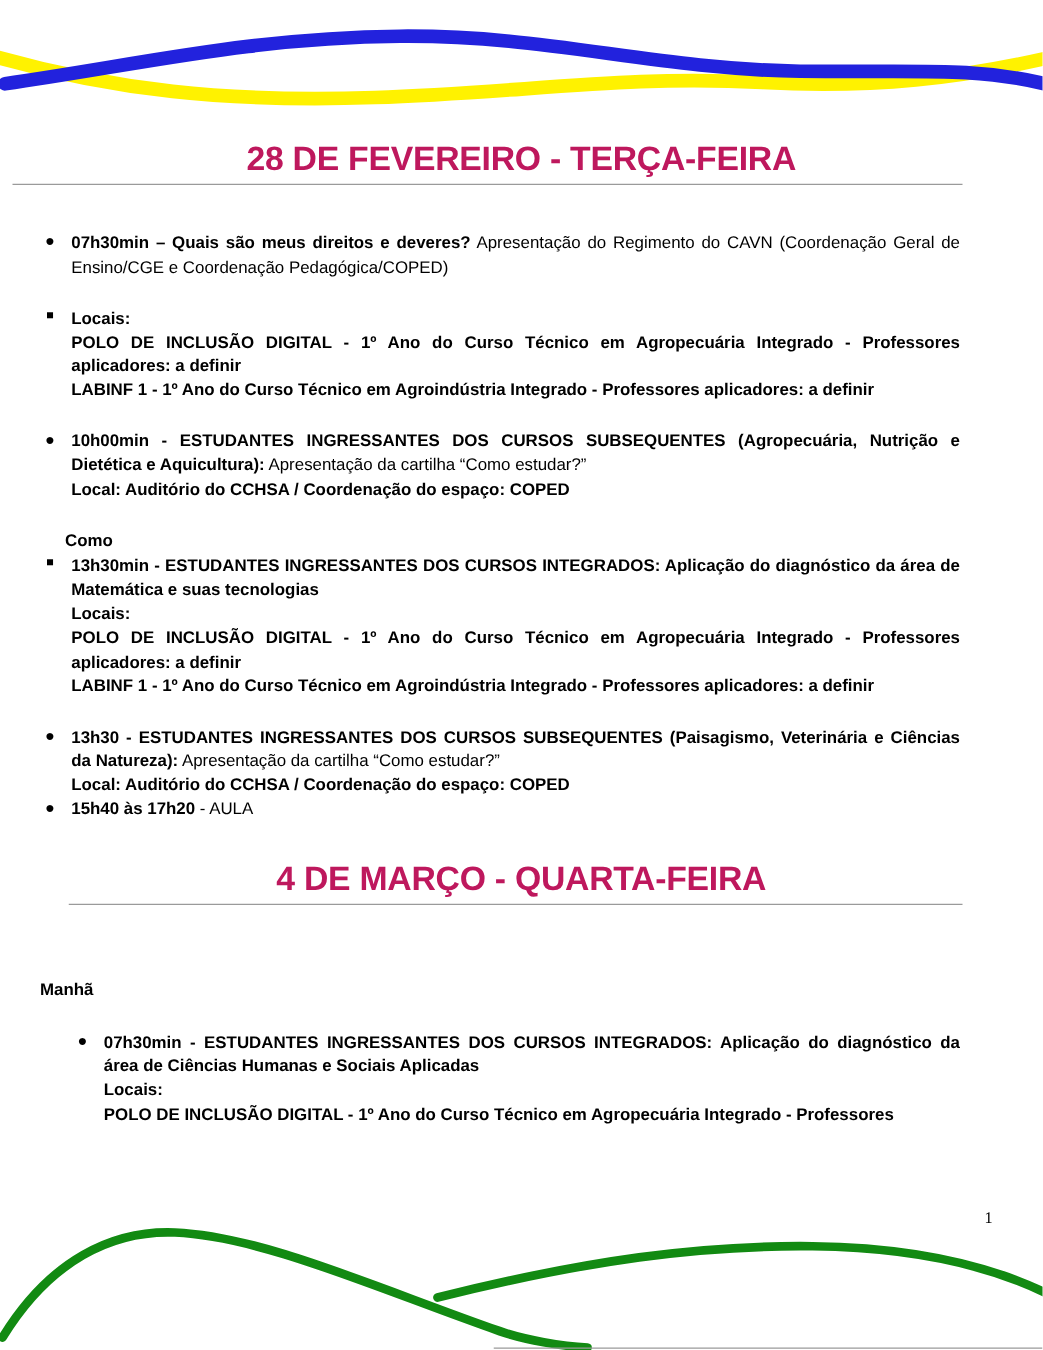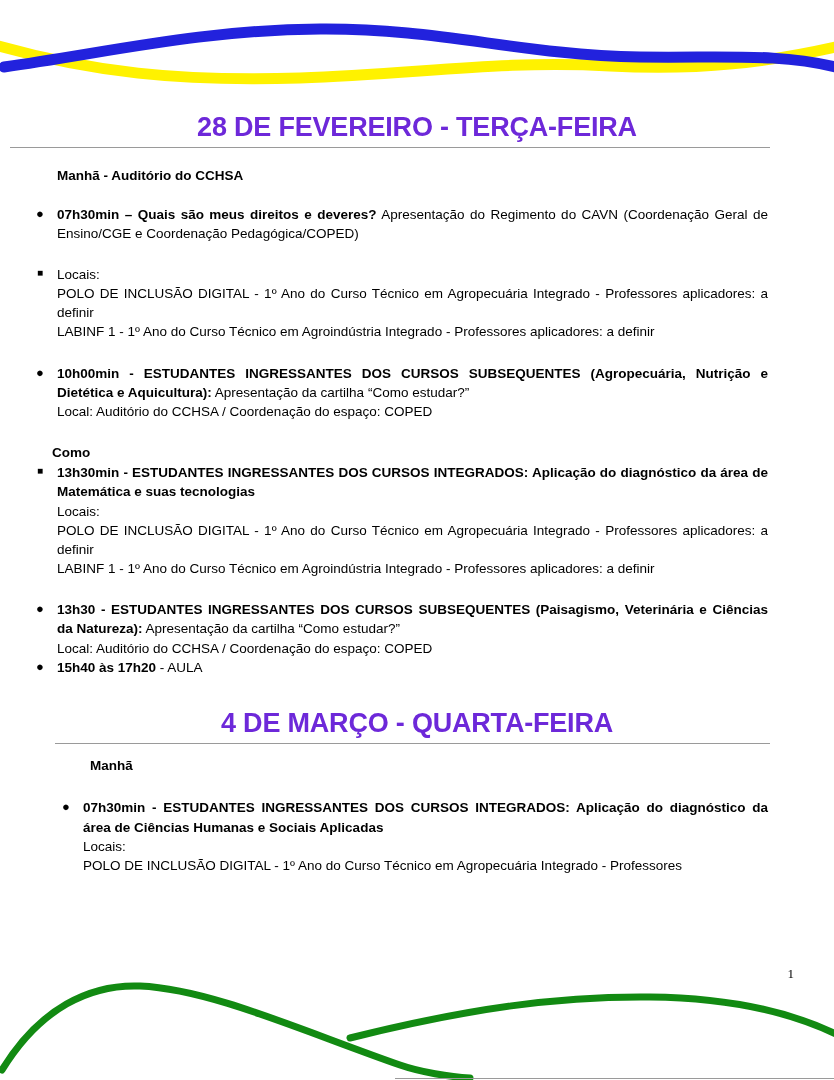--- a/index.html
+++ b/index.html
@@ -39,21 +39,21 @@
     position: absolute;
     top: 0; left: 0;
     width: 834px;
     height: 1080px;
   }
 
   .day-heading {
     font-family: "Liberation Sans", sans-serif;
     font-weight: bold;
     font-size: 27px;
-    color: #6d28d9;
+    color: #be185d;
     text-align: center;
     letter-spacing: -0.2px;
     line-height: 1.05;
   }
   .heading-block-1 { margin: 0; padding-top: 113px; }
   .heading-block-2 { margin: 0; padding-top: 10px; }
 
   .rule-1 {
     border: none;
     border-top: 1px solid #9a9a9a;
@@ -70,21 +70,21 @@
   }
 
   .period {
     font-size: 13.5px;
     font-weight: bold;
     margin: 0;
     padding-left: 57px;
     line-height: 1.5;
   }
   .period-tarde { padding-left: 52px; }
-  .period-manha2 { padding-left: 90px; }
+  .period-manha2 { padding-left: 32px; margin-top: 46px; }
 
   .spacer-12 { height: 12px; }
   .spacer-18 { height: 18px; }
   .spacer-22 { height: 22px; }
 
   
   .item {
     position: relative;
     margin: 0;
     padding-left: 57px;
@@ -104,21 +104,21 @@
 
   .bold { font-weight: bold; }
 
   .line { display: block; }
   .just {
     display: block;
     text-align: justify;
     text-align-last: left;
   }
 
-  .sub { display: block; font-weight: normal; }
+  .sub { display: block; font-weight: bold; }
 
   .page-number {
     position: absolute;
     right: 40px;
     top: 966px;
     font-family: "Liberation Serif", serif;
     font-size: 13px;
     color: #000;
   }
 </style>
@@ -134,21 +134,20 @@
 
   <div class="heading-block-1">
     <div class="day-heading">28 DE FEVEREIRO - TERÇA-FEIRA</div>
     <hr class="rule-1">
   </div>
 
   <div class="content">
 
     <div class="spacer-18"></div>
 
-    <div class="period">Manhã  - Auditório do CCHSA</div>
 
     <div class="spacer-18"></div>
 
     <div class="item">
       <span class="bullet">●</span>
       <span class="just"><span class="bold">07h30min – Quais são meus direitos e deveres?</span><span> Apresentação do Regimento do CAVN (Coordenação Geral de Ensino/CGE e Coordenação Pedagógica/COPED)</span></span>
     </div>
 
     <div class="spacer-22"></div>
 

